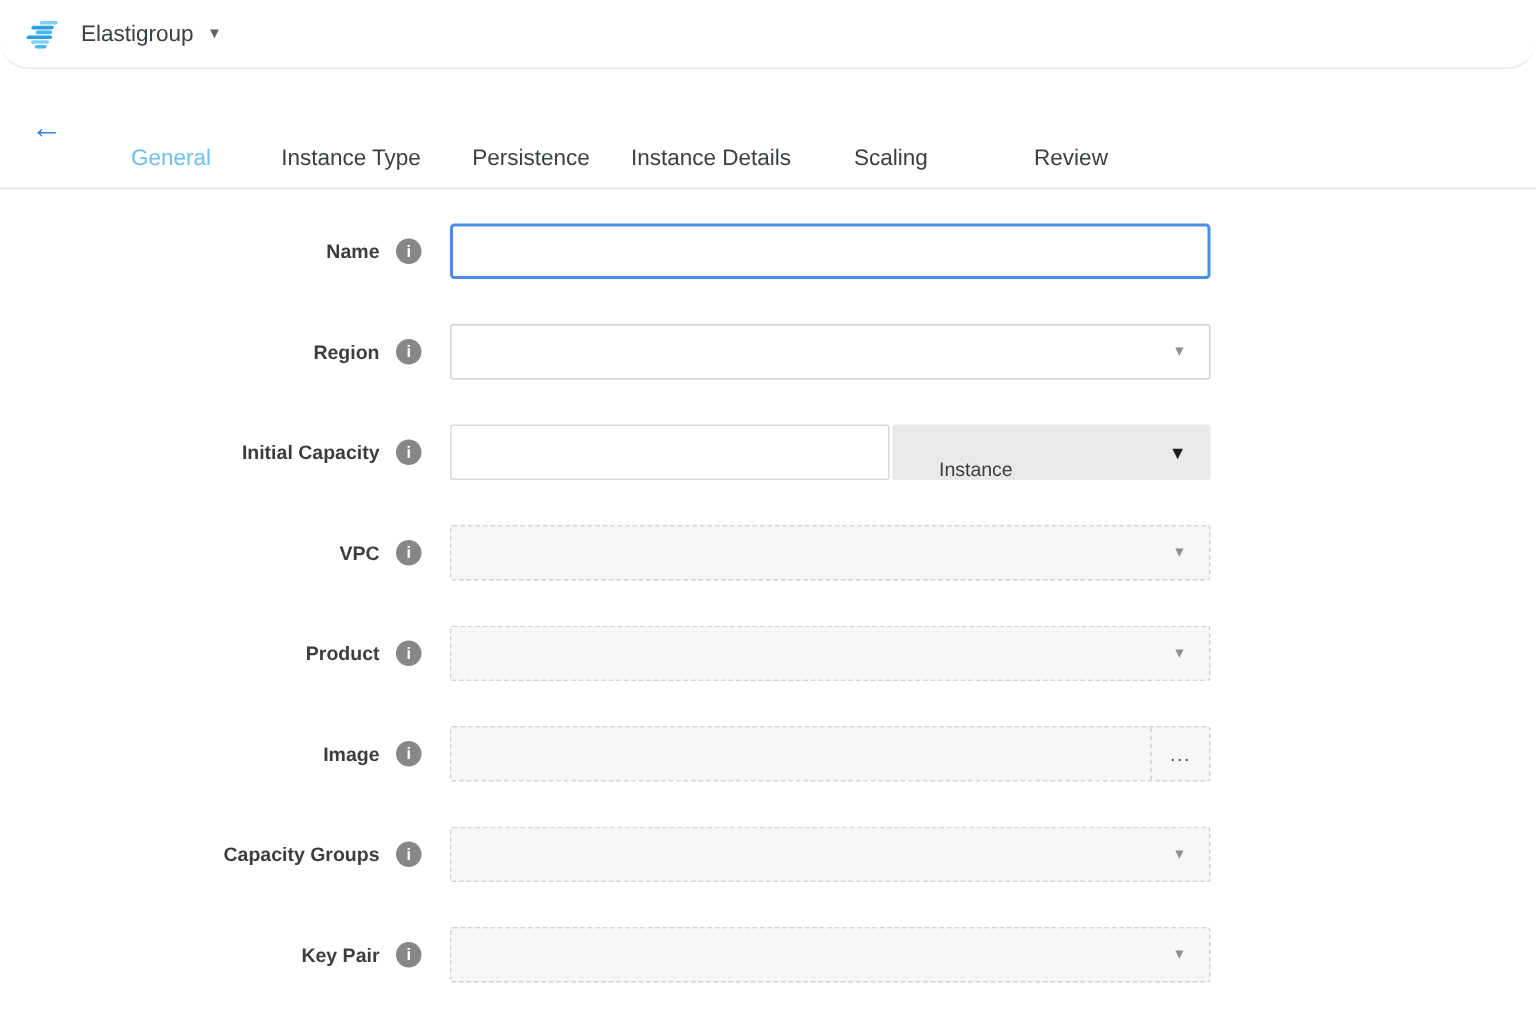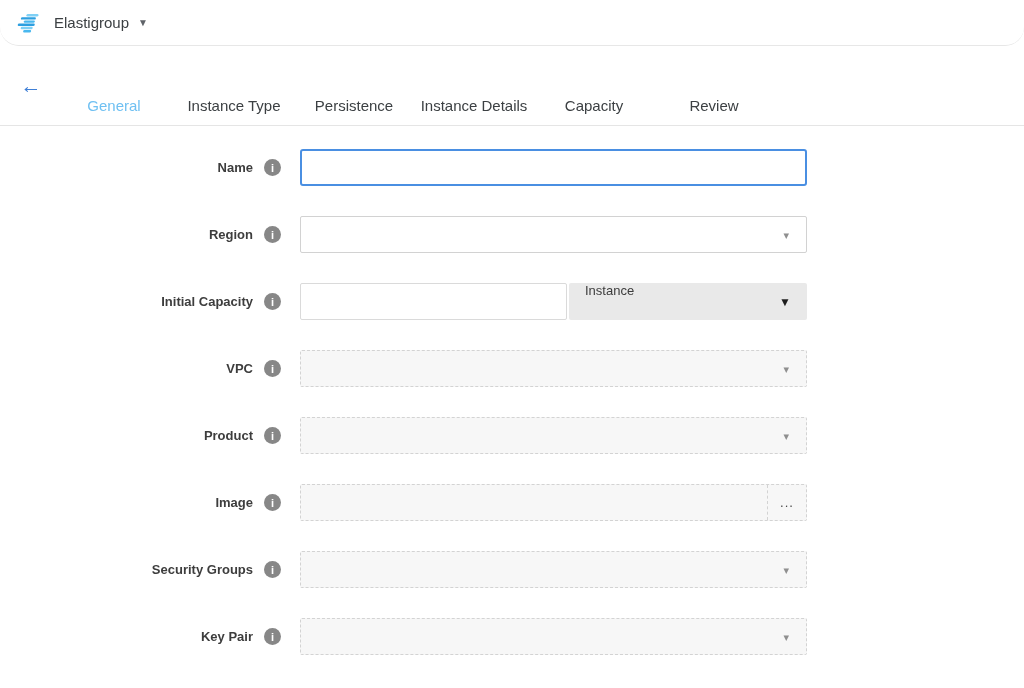--- a/index.html
+++ b/index.html
@@ -39,23 +39,23 @@
     font-family:inherit; color:#3c4043; }
 
   .select { position:relative; width:100%; height:100%; border-radius:2px; }
   .select.solid { border:1px solid #d2d2d2; background:#ffffff; }
   .select.dashed { border:1px dashed #d3d3d3; background:var(--disabled-bg,#f7f7f7); }
   .caret { position:absolute; right:17px; top:50%; transform:translateY(-50%);
     color:#8f8f8f; font-size:11px; line-height:1; }
 
   .cap-input { flex:1; height:100%; border:1px solid #dadada; border-radius:2px;
     outline:none; font-size:14px; padding:0 10px; font-family:inherit; color:#3c4043; }
-  .unit-select { width:238px; height:100%; margin-left:2px; background:var(--button-bg,#e9e9e9);
-    border-radius:2px; position:relative; display:flex; align-items:flex-start;
-    padding-left:16px; font-size:13px; color:#3c3c3c; cursor:pointer; }
+  .unit-select { width:212px; height:100%; margin-left:2px; background:var(--button-bg,#e9e9e9);
+    border-radius:2px; position:relative; display:flex; align-items:flex-end;
+    padding-left:31px; font-size:13px; color:#3c3c3c; cursor:pointer; }
   .unit-select .caret { color:#1d1d1d; font-size:12px; right:16px; }
 
   .browse-group { width:100%; height:100%; border:1px dashed #d3d3d3;
     background:var(--disabled-bg,#f7f7f7); border-radius:2px; display:flex; }
   .browse-main { flex:1; }
   .browse-btn { width:39px; border-left:1px dashed #d3d3d3; display:flex;
     align-items:center; justify-content:center; color:#4a4a4a; font-size:13px;
     letter-spacing:1px; cursor:pointer; }
 
   .action { margin-left:16px; }
@@ -85,21 +85,21 @@
   </div>
 </div>
 
 <div class="tabbar">
   <span class="back-btn">←</span>
   <div class="tabs">
     <span class="tab active">General</span>
     <span class="tab">Instance Type</span>
     <span class="tab">Persistence</span>
     <span class="tab">Instance Details</span>
-    <span class="tab">Capacity</span>
+    <span class="tab">Scaling</span>
     <span class="tab">Review</span>
   </div>
 </div>
 
 <div class="content">
 
   <div class="row">
     <div class="label-cell">
       <span class="field-label">Name</span>
       <span class="info-badge">
@@ -179,21 +179,21 @@
     <div class="control">
       <div class="browse-group">
         <div class="browse-main"></div>
         <div class="browse-btn">...</div>
       </div>
     </div>
   </div>
 
   <div class="row">
     <div class="label-cell">
-      <span class="field-label">Security Groups</span>
+      <span class="field-label">Capacity Groups</span>
       <span class="info-badge">
           <span>i</span>
         </span>
     </div>
     <div class="control">
       <div class="select dashed">
         <span class="caret">▾</span>
       </div>
     </div>
   </div>

